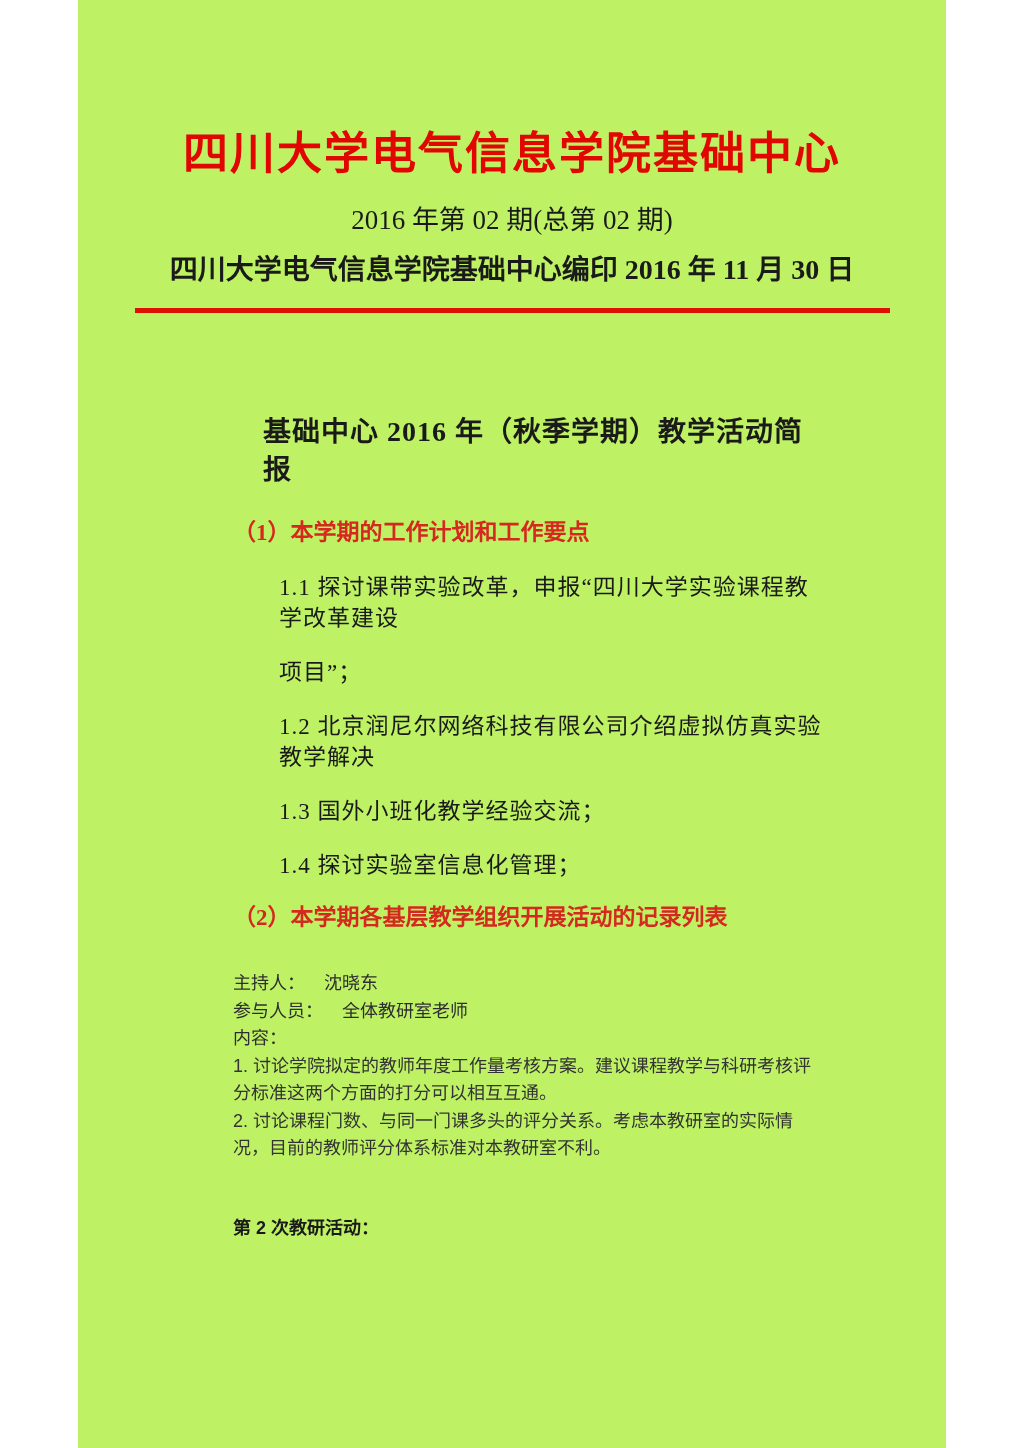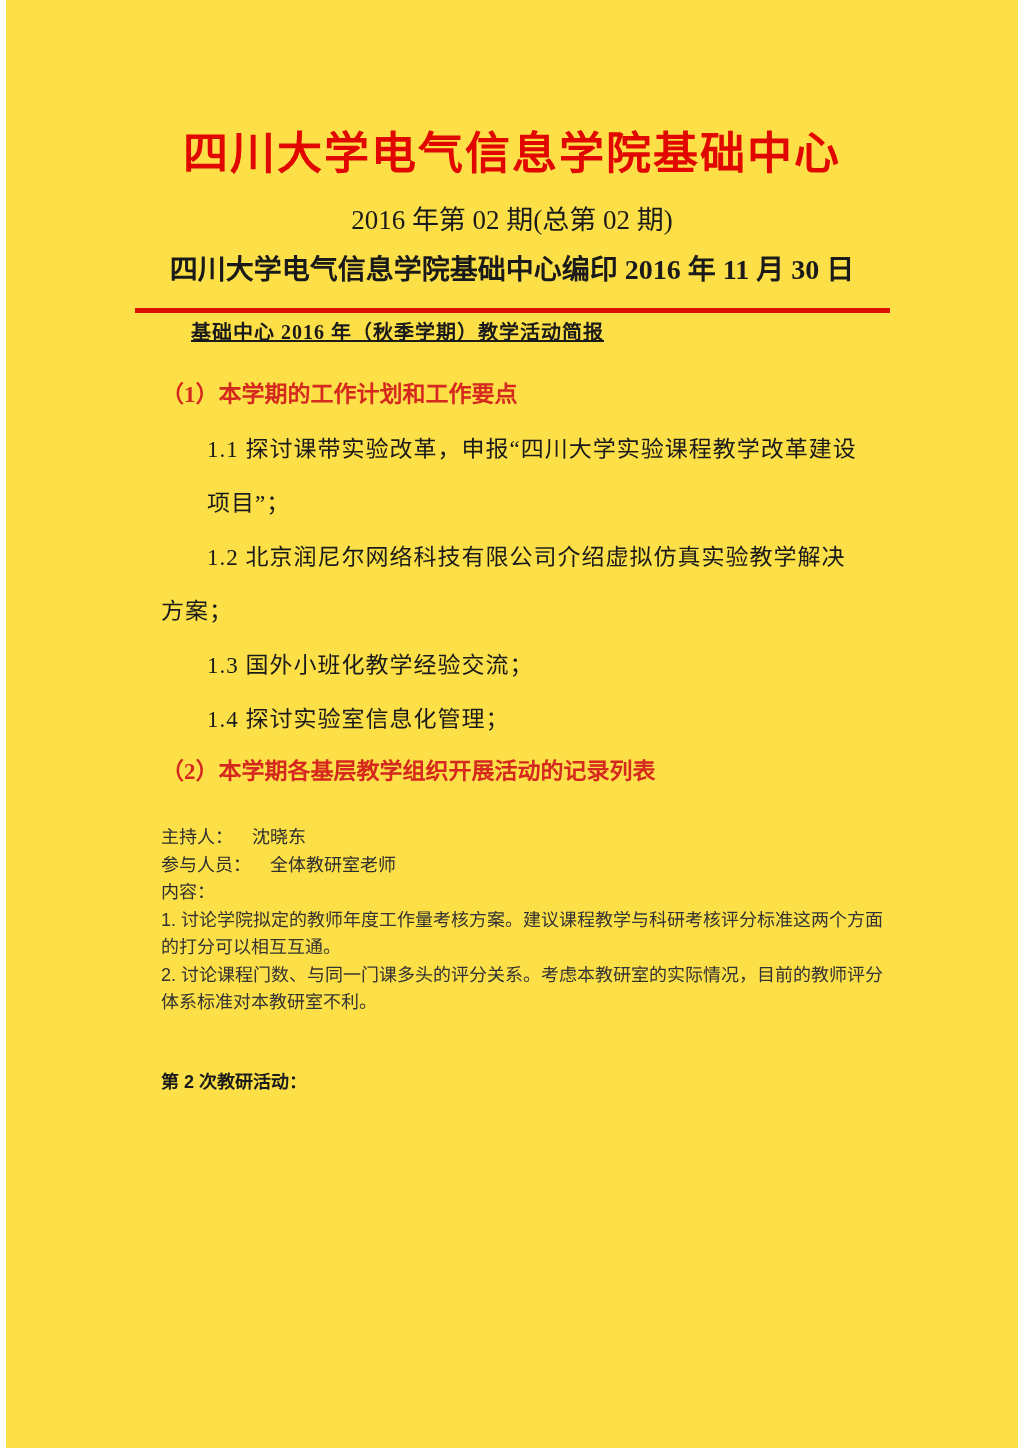--- a/index.html
+++ b/index.html
@@ -1,21 +1,21 @@
 <!DOCTYPE html>
 <html lang="zh-CN" style="--title-red: #e10600; --heading-red: #d5281e; --rule-red: #dd1100; --text-black: #1a1a1a;"><head>
 <meta charset="utf-8">
 <style>
   * { margin:0; padding:0; box-sizing:border-box; }
   html, body { background:#ffffff; }
   .page {
     position:relative;
-    width:1012px; height:1448px;
+    width:868px; height:1448px;
     margin:0 auto;
-    background:#fde047;
+    background:#bef264;
     overflow:hidden;
     font-family:"Liberation Serif", serif;
     color:var(--text-black, #1a1a1a);
   }
   
   .doc-header { text-align:center; }
   .main-title {
     margin-top:126px;
     font-size:45px; font-weight:bold; line-height:1.25;
     letter-spacing:2px;
@@ -37,24 +37,23 @@
     color:var(--text-black, #1a1a1a);
   }
   .red-rule {
     margin:20px auto 0;
     width:755px; height:5px;
     background:var(--rule-red, #dd1100);
   }
   
   .doc-body { padding:0 119px 0 155px; }
   .section-title {
-    margin-left:30px;
-    font-size:20px; font-weight:bold; line-height:38px;
+    margin-top:100px; margin-left:30px;
+    font-size:28px; font-weight:bold; line-height:38px;
     letter-spacing:1px;
-    text-decoration:underline;
   }
   .red-heading {
     font-size:23px; font-weight:bold; line-height:32px;
     color:var(--heading-red, #d5281e);
   }
   .part1 { margin-top:28px; }
   .part2 { margin-top:21px; }
   .body-line {
     font-size:23px; line-height:31px; margin-top:23px;
     letter-spacing:1px;
@@ -94,21 +93,20 @@
 
   <main class="doc-body">
 
     <div class="section-title">基础中心 2016 年（秋季学期）教学活动简报</div>
 
     <div class="red-heading part1">（1）本学期的工作计划和工作要点</div>
 
     <div class="body-line ind">1.1 探讨课带实验改革，申报“四川大学实验课程教学改革建设</div>
     <div class="body-line ind">项目”；</div>
     <div class="body-line ind">1.2 北京润尼尔网络科技有限公司介绍虚拟仿真实验教学解决</div>
-    <div class="body-line">方案；</div>
     <div class="body-line ind">1.3 国外小班化教学经验交流；</div>
     <div class="body-line ind">1.4 探讨实验室信息化管理；</div>
 
     <div class="red-heading part2">（2）本学期各基层教学组织开展活动的记录列表</div>
 
     <section class="activity">
 
 
       <div class="detail-row">
         <div class="cell">

